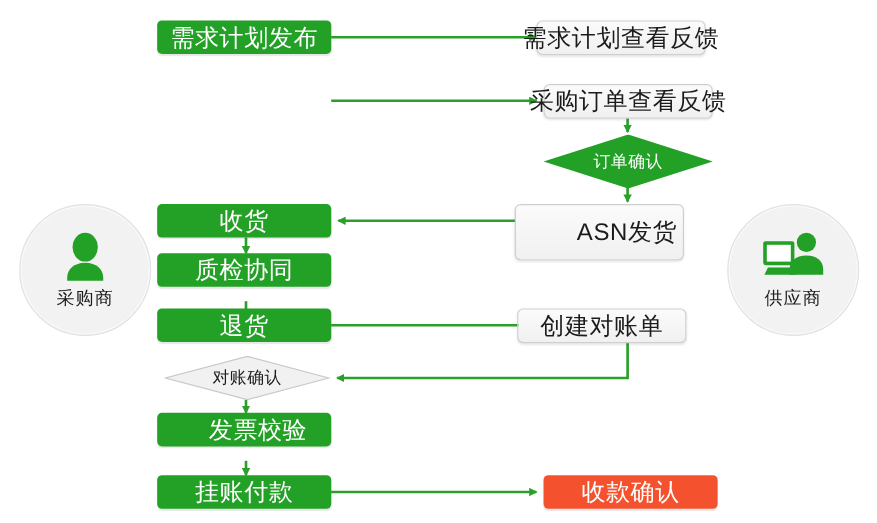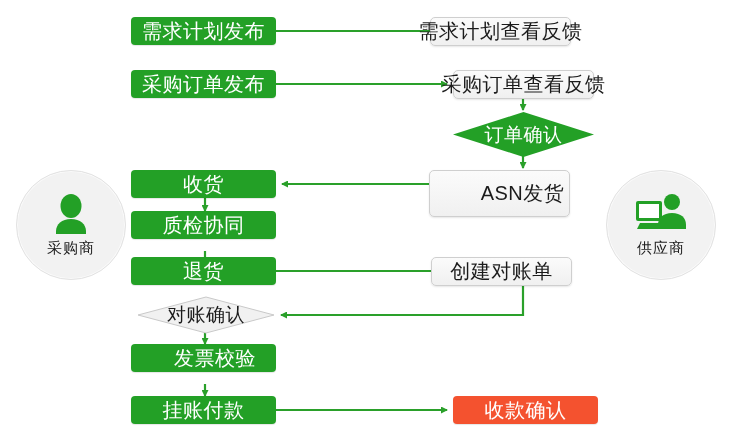--- a/index.html
+++ b/index.html
@@ -47,21 +47,21 @@
   }
 
   
   .diamond{
     position:absolute;z-index:2;
   }
   .diamond svg{display:block;position:absolute;left:0;top:0;}
   .diamond .dlabel{
     position:absolute;left:0;top:0;width:100%;height:100%;
     display:flex;align-items:center;justify-content:center;
-    font-size:19px;letter-spacing:.5px;white-space:nowrap;
+    font-size:14px;letter-spacing:.5px;white-space:nowrap;
   }
   .diamond.green .dlabel{color:#ffffff;}
   .diamond.plain .dlabel{color:#1b1b1b;}
 
   
   .actor{
     position:absolute;z-index:2;
     width:108px;height:108px;border-radius:50%;
     background:#f2f2f2;
     border:1px solid #e2e2e2;
@@ -134,23 +134,20 @@
         <path d="M30 24c-4 2-6 6-6 10h8V24z" fill="#ffffff" opacity="0"></path>
       </svg>
     </span>
     <span class="alabel">供应商</span>
   </div>
 
   <div class="node green" style="left:131px;top:17px;width:145px;height:28px;">
     <span>需求计划发布</span>
   </div>
 
-  <div class="node green" style="left:131px;top:70px;width:145px;height:28px;">
-    <span>采购订单发布</span>
-  </div>
 
   <div class="node green" style="left:131px;top:170px;width:145px;height:28px;">
     <span>收货</span>
   </div>
 
   <div class="node green" style="left:131px;top:211px;width:145px;height:28px;">
     <span>质检协同</span>
   </div>
 
   <div class="node green" style="left:131px;top:257px;width:145px;height:28px;">
@@ -165,21 +162,21 @@
   </div>
 
   <div class="node green" style="left:131px;top:344px;width:145px;height:28px;padding-left:23px;">
     <span>发票校验</span>
   </div>
 
   <div class="node green" style="left:131px;top:396px;width:145px;height:28px;">
     <span>挂账付款</span>
   </div>
 
-  <div class="node plain" style="left:430px;top:17px;width:141px;height:29px;">
+  <div class="node plain" style="left:447px;top:17px;width:141px;height:29px;">
     <span>需求计划查看反馈</span>
   </div>
 
   <div class="node plain" style="left:453px;top:70px;width:141px;height:29px;">
     <span>采购订单查看反馈</span>
   </div>
 
   <div class="diamond green" style="left:453px;top:112px;width:141px;height:45px;">
     <svg width="141" height="45" viewBox="0 0 141 45" xmlns="http://www.w3.org/2000/svg">
       <polygon points="70.5,0 141,22.5 70.5,45 0,22.5" fill="#23a026"></polygon>

